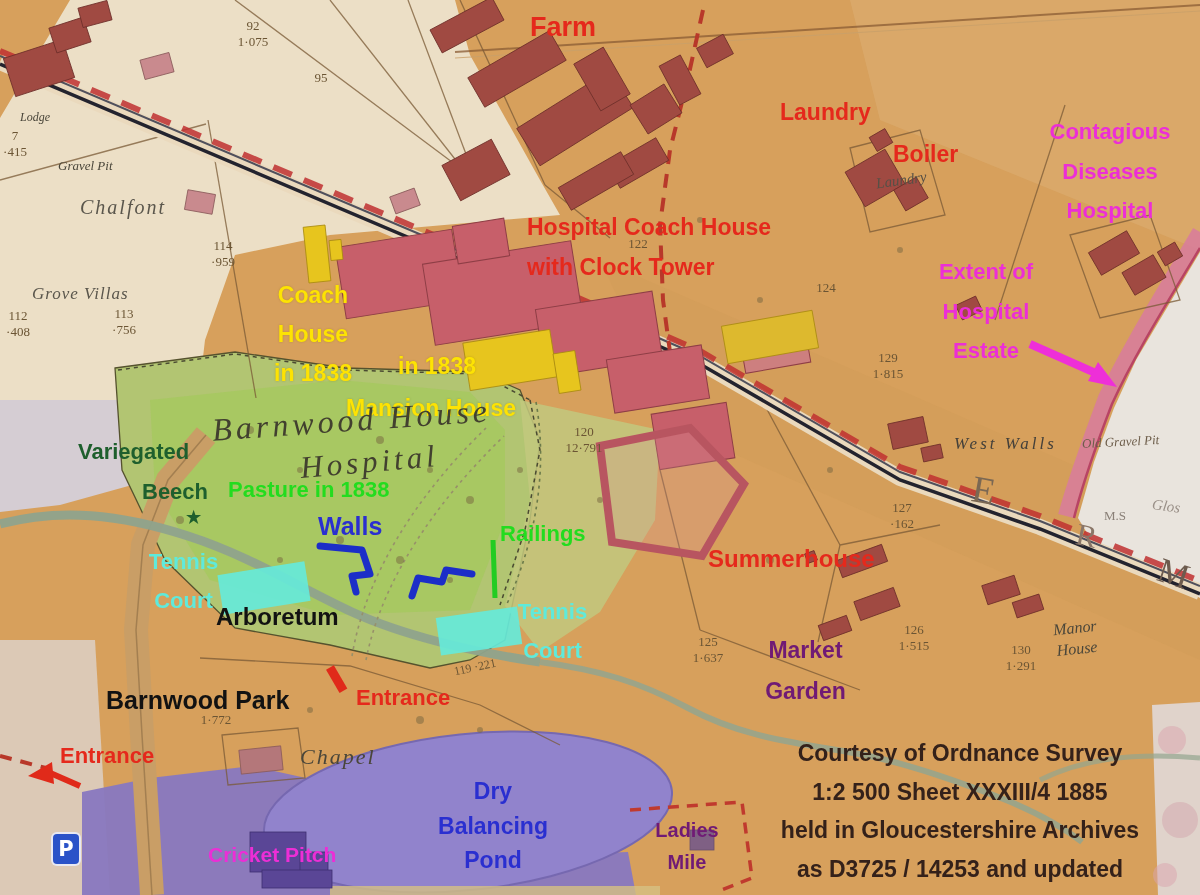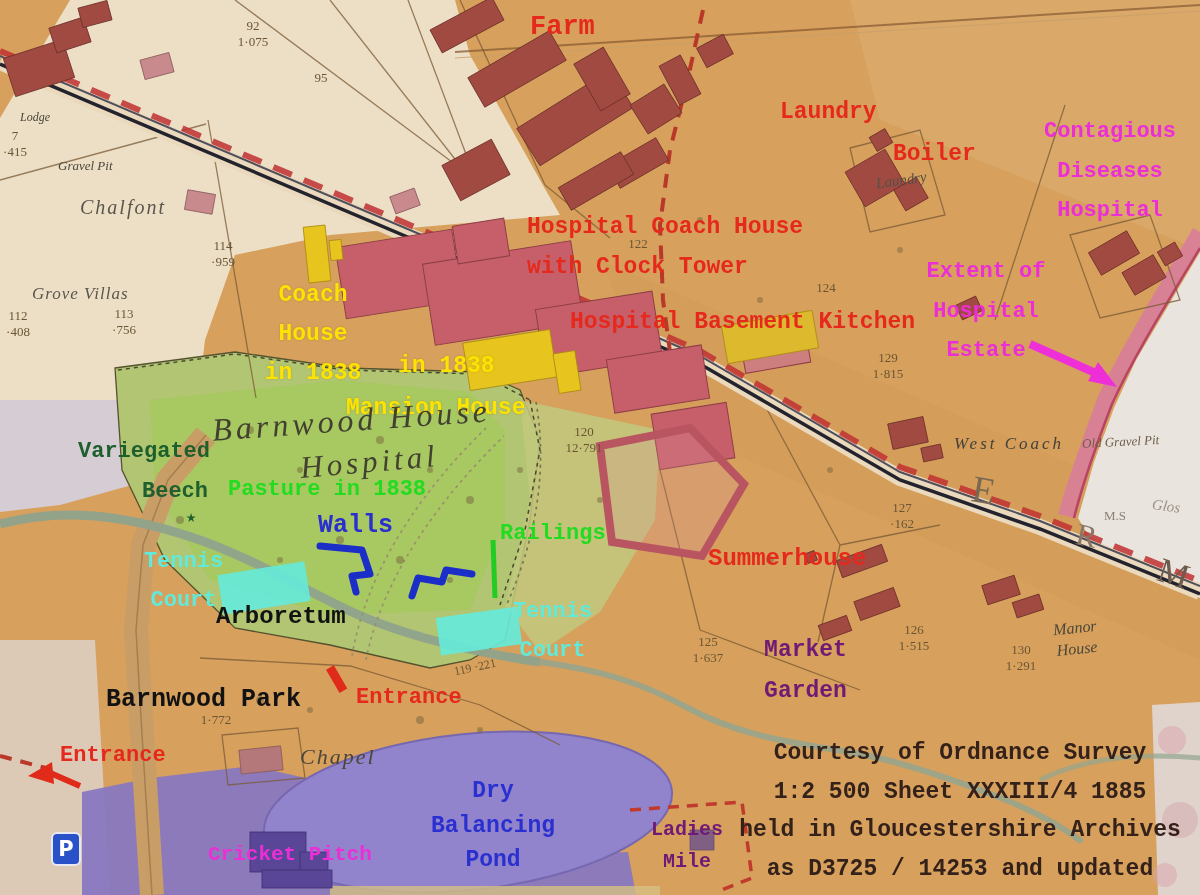--- a/index.html
+++ b/index.html
@@ -1,19 +1,19 @@
 <!DOCTYPE html>
 <html><head>
 <meta charset="utf-8">
 <style>
   html,body{margin:0;padding:0;background:#222;}
   #stage{position:relative;width:1200px;height:895px;overflow:hidden;
          background:#d7a05c;font-family:"DejaVu Sans",sans-serif;}
   #stage svg{position:absolute;left:0;top:0;}
-  .lbl{position:absolute;font-family:Liberation Mono, monospace;font-weight:bold;
+  .lbl{position:absolute;font-family:Liberation Sans, sans-serif;font-weight:bold;
        white-space:pre-line;line-height:1.45;}
   .ctr{text-align:center;}
   .red{color:#e5291c;}
   .magenta{color:#ec2ed6;}
   .yellow{color:#fde303;text-shadow:0 0 2px rgba(120,90,0,.35);}
   .gbright{color:#23dc1f;}
   .gmid{color:#701a75;}
   .gdark{color:#1e5f2d;}
   .cyan{color:#5feadb;}
   .blue{color:#2a2fd0;}
@@ -224,21 +224,20 @@
     <line x1="48" y1="772" x2="80" y2="786" stroke="#e02a1a" stroke-width="6"></line>
     <polygon points="28,776 52,762 54,784" fill="#e02a1a"></polygon>
   </g>
 </svg>
 
 <div class="lbl red" style="left:530px;top:8px;font-size:27px;">Farm</div>
 <div class="lbl red" style="left:780px;top:96px;font-size:23px;">Laundry</div>
 <div class="lbl red" style="left:893px;top:138px;font-size:23px;">Boiler</div>
 <div class="lbl red" style="left:527px;top:208px;font-size:23px;line-height:1.72;">Hospital Coach House
 with Clock Tower</div>
-<div class="lbl red" style="left:570px;top:306px;font-size:23px;">Hospital Basement Kitchen</div>
 <div class="lbl red" style="left:708px;top:542px;font-size:24px;">Summerhouse</div>
 <div class="lbl red" style="left:356px;top:682px;font-size:22px;">Entrance</div>
 <div class="lbl red" style="left:60px;top:740px;font-size:22px;">Entrance</div>
 
 <div class="lbl magenta ctr" style="left:1030px;top:112px;width:160px;font-size:22px;line-height:1.8;">Contagious
 Diseases
 Hospital</div>
 <div class="lbl magenta ctr" style="left:916px;top:252px;width:140px;font-size:22px;line-height:1.8;">Extent of
 Hospital
 Estate</div>
@@ -277,21 +276,21 @@
 held in Gloucestershire Archives
 as D3725 / 14253 and updated</div>
 
 <div class="script" style="left:212px;top:402px;font-size:32px;letter-spacing:4px;transform:rotate(-4deg);color:#42402f;">Barnwood House</div>
 <div class="script" style="left:300px;top:444px;font-size:31px;letter-spacing:4px;transform:rotate(-5deg);color:#42402f;">Hospital</div>
 <div class="script" style="left:80px;top:196px;font-size:20px;letter-spacing:2px;color:#5a564c;">Chalfont</div>
 <div class="script" style="left:32px;top:284px;font-size:17px;letter-spacing:1px;color:#5a564c;">Grove Villas</div>
 <div class="script" style="left:20px;top:110px;font-size:12px;">Lodge</div>
 <div class="script" style="left:58px;top:142px;font-size:13px;margin-top:16px;">Gravel Pit</div>
 <div class="script" style="left:876px;top:172px;font-size:15px;transform:rotate(-8deg);color:#575046;">Laundry</div>
-<div class="script" style="left:954px;top:434px;font-size:17px;letter-spacing:3px;color:#44403a;">West Coach</div>
+<div class="script" style="left:954px;top:434px;font-size:17px;letter-spacing:3px;color:#44403a;">West Walls</div>
 <div class="script" style="left:1082px;top:434px;font-size:13px;transform:rotate(-3deg);color:#6d5d4a;">Old Gravel Pit</div>
 <div class="script" style="left:300px;top:744px;font-size:22px;letter-spacing:2px;">Chapel</div>
 <div class="script ctr" style="left:1036px;top:618px;width:80px;font-size:16px;line-height:1.3;transform:rotate(-6deg);">Manor
 House</div>
 <div class="script" style="left:1104px;top:508px;font-size:13px;font-style:normal;color:#8a8078;">M.S</div>
 <div class="script" style="left:1152px;top:498px;font-size:15px;color:#9a9088;transform:rotate(8deg);">Glos</div>
 <div class="biglet" style="left:972px;top:468px;font-size:38px;transform:rotate(10deg);">E</div>
 <div class="biglet" style="left:1076px;top:518px;font-size:31px;transform:rotate(12deg);color:#8a7668;">R</div>
 <div class="biglet" style="left:1158px;top:554px;font-size:35px;transform:rotate(18deg);color:#6d5b4e;">M</div>
 

